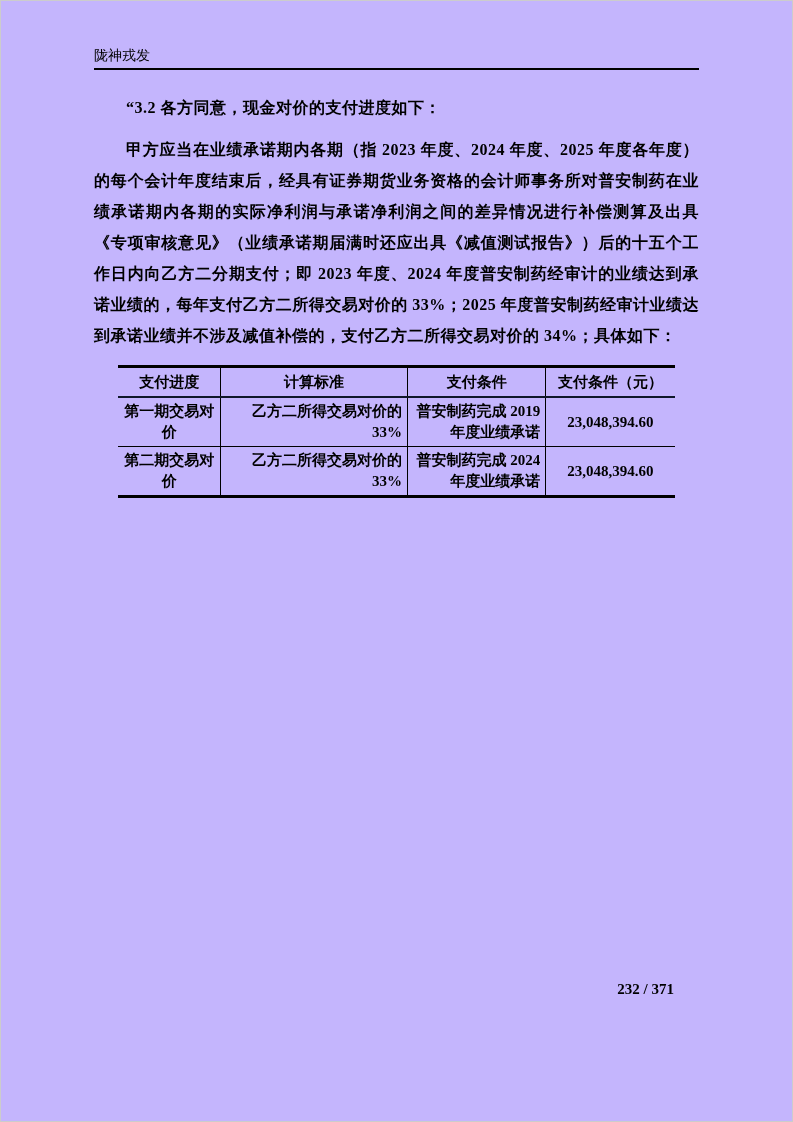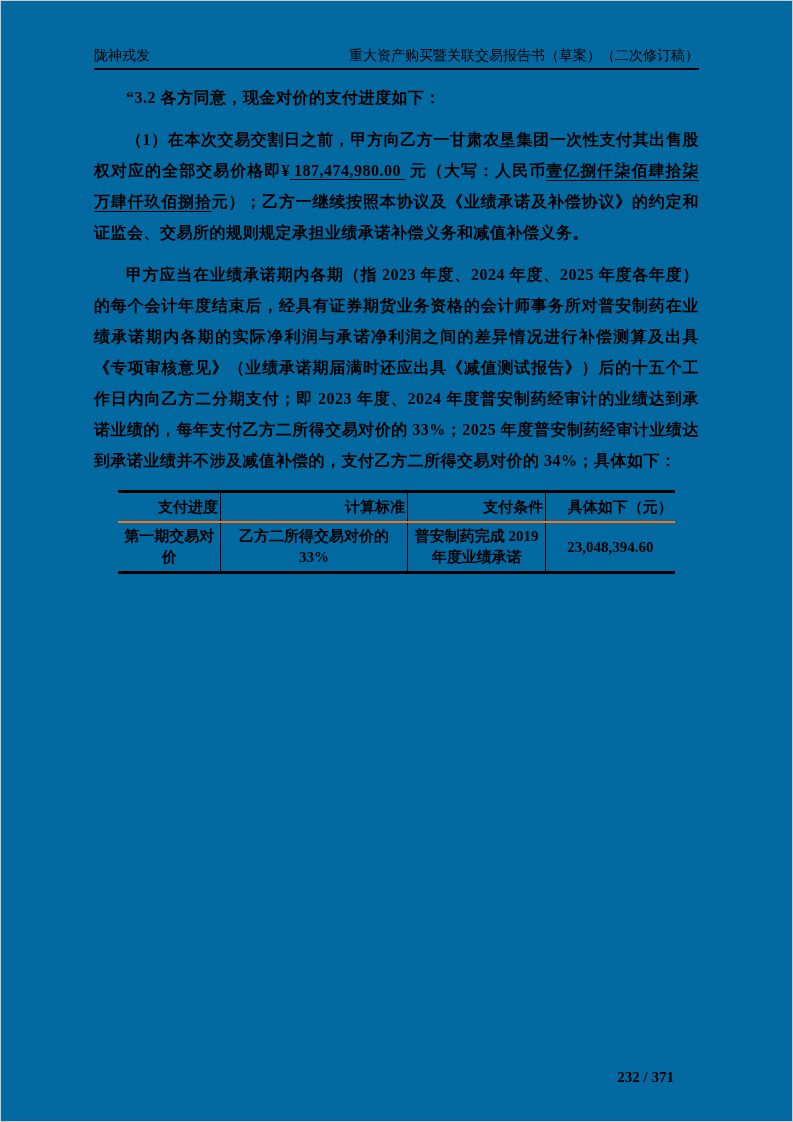--- a/index.html
+++ b/index.html
@@ -1,21 +1,21 @@
 <!DOCTYPE html>
 <html lang="zh"><head>
 <meta charset="utf-8">
 <style>
   html, body { margin: 0; padding: 0; background: #e8e8e8; }
   .page {
     position: relative;
     width: 793px;
     height: 1122px;
     margin: 0 auto;
-    background: #0369a1;
+    background: #c4b5fd;
     border: 1px solid #cccccc;
     box-sizing: border-box;
     font-family: "Liberation Serif", serif;
     color: #000000;
     overflow: hidden;
   }
   .content {
     position: absolute;
     left: 93px;
     right: 93px;
@@ -34,107 +34,111 @@
   .doc-header .right { white-space: nowrap; }
   p.body {
     font-size: 16px;
     font-weight: bold;
     line-height: 31px;
     text-align: justify;
     text-indent: 2em;
     margin: 11px 0;
     letter-spacing: 0.5px;
   }
-  p.first { margin-top: 12px; }
+  p.first { margin-top: 22px; }
   .amount-num {
     border-bottom: 1.5px solid #000000;
     padding: 0 4px;
     white-space: nowrap;
   }
   .amount-cn {
     text-decoration: underline;
     text-underline-offset: 4px;
   }
   table.pay-table {
     border-collapse: collapse;
     width: 92%;
     margin: 14px auto 13px auto;
     border-top: 3px solid #000000;
     border-bottom: 3px solid #000000;
     font-weight: bold;
     font-size: 15px;
     table-layout: fixed;
   }
   table.pay-table th {
-    border-bottom: 2px solid #f97316;
+    border-bottom: 2px solid #0f172a;
     padding: 4px 2px;
-    text-align: right;
+    text-align: center;
     font-weight: bold;
     line-height: 20px;
   }
   table.pay-table td {
     border-top: 1px solid #000000;
     padding: 3px 5px;
     line-height: 21px;
     vertical-align: middle;
   }
   table.pay-table th + th,
   table.pay-table td + td { border-left: 1px solid #000000; }
   .col1 { width: 18.4%; }
   .col2 { width: 33.6%; }
   .col3 { width: 24.8%; }
   .col4 { width: 23.2%; }
   td.c { text-align: center; }
-  td.l { text-align: center; }
+  td.l { text-align: right; }
   .page-footer {
     position: absolute;
-    top: 1068px;
+    top: 980px;
     right: 118px;
     font-size: 15px;
     font-weight: bold;
   }
 </style>
 </head>
 <body>
 
 <div class="page">
   <div class="content">
 
     <div class="doc-header">
       <span class="left">陇神戎发</span>
-      <span class="right">重大资产购买暨关联交易报告书（草案）（二次修订稿）</span>
     </div>
 
     <p class="body first">“3.2 各方同意，现金对价的支付进度如下：</p>
 
-    <p class="body"><span>（1）在本次交易交割日之前，甲方向乙方一甘肃农垦集团一次性支付其出售股权对应的全部交易价格即¥</span><span class="amount-num">187,474,980.00</span><span> 元（大写：人民币</span><span class="amount-cn">壹亿捌仟柒佰肆拾柒万肆仟玖佰捌拾</span><span>元）；乙方一继续按照本协议及《业绩承诺及补偿协议》的约定和证监会、交易所的规则规定承担业绩承诺补偿义务和减值补偿义务。</span></p>
 
 
     <p class="body">甲方应当在业绩承诺期内各期（指 2023 年度、2024 年度、2025 年度各年度）的每个会计年度结束后，经具有证券期货业务资格的会计师事务所对普安制药在业绩承诺期内各期的实际净利润与承诺净利润之间的差异情况进行补偿测算及出具《专项审核意见》（业绩承诺期届满时还应出具《减值测试报告》）后的十五个工作日内向乙方二分期支付；即 2023 年度、2024 年度普安制药经审计的业绩达到承诺业绩的，每年支付乙方二所得交易对价的 33%；2025 年度普安制药经审计业绩达到承诺业绩并不涉及减值补偿的，支付乙方二所得交易对价的 34%；具体如下：</p>
 
     <table class="pay-table">
       <colgroup>
         <col class="col1">
           <col class="col2">
           <col class="col3">
           <col class="col4">
       </colgroup>
       <thead>
         <tr>
           <th>支付进度</th>
           <th>计算标准</th>
           <th>支付条件</th>
-          <th>具体如下（元）</th>
+          <th>支付条件（元）</th>
         </tr>
       </thead>
       <tbody>
         <tr>
           <td class="c">第一期交易对价</td>
           <td class="l">乙方二所得交易对价的 33%</td>
           <td class="l">普安制药完成 2019 年度业绩承诺</td>
+          <td class="c">23,048,394.60</td>
+        </tr>
+        <tr>
+          <td class="c">第二期交易对价</td>
+          <td class="l">乙方二所得交易对价的 33%</td>
+          <td class="l">普安制药完成 2024 年度业绩承诺</td>
           <td class="c">23,048,394.60</td>
         </tr>
       </tbody>
     </table>
 
 
   </div>
 
   <div class="page-footer">232 / 371</div>
 </div>

